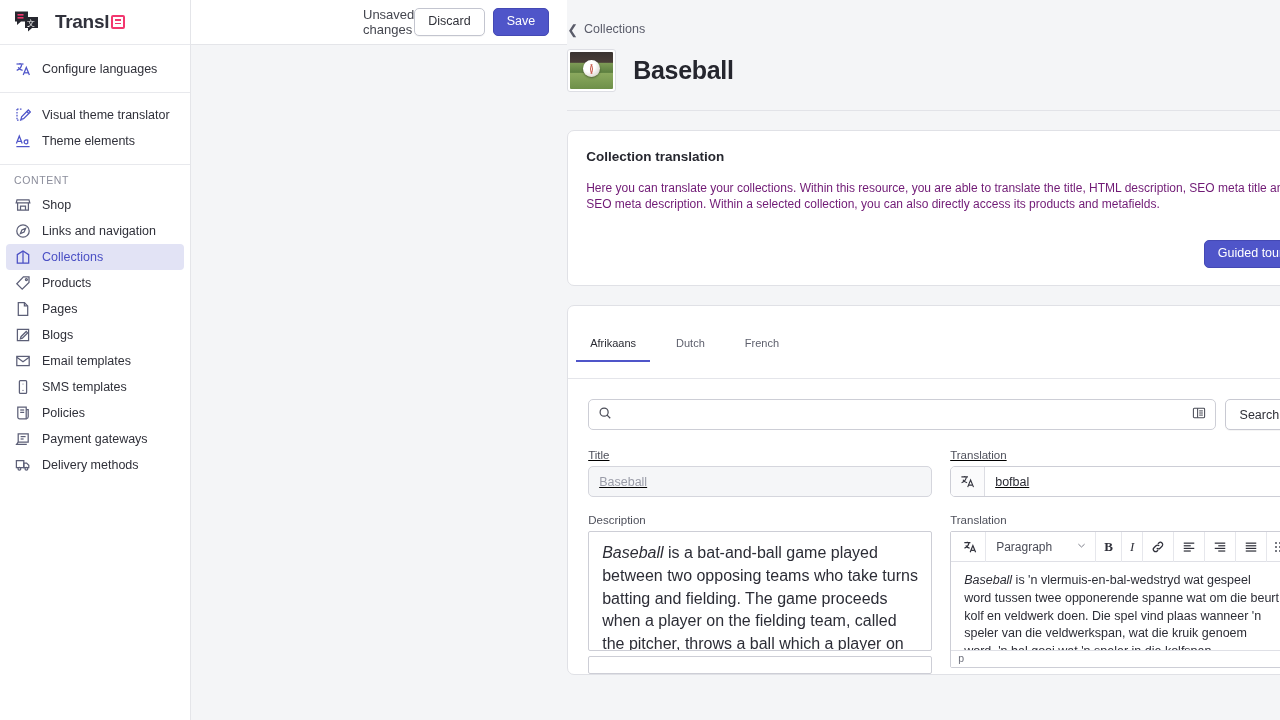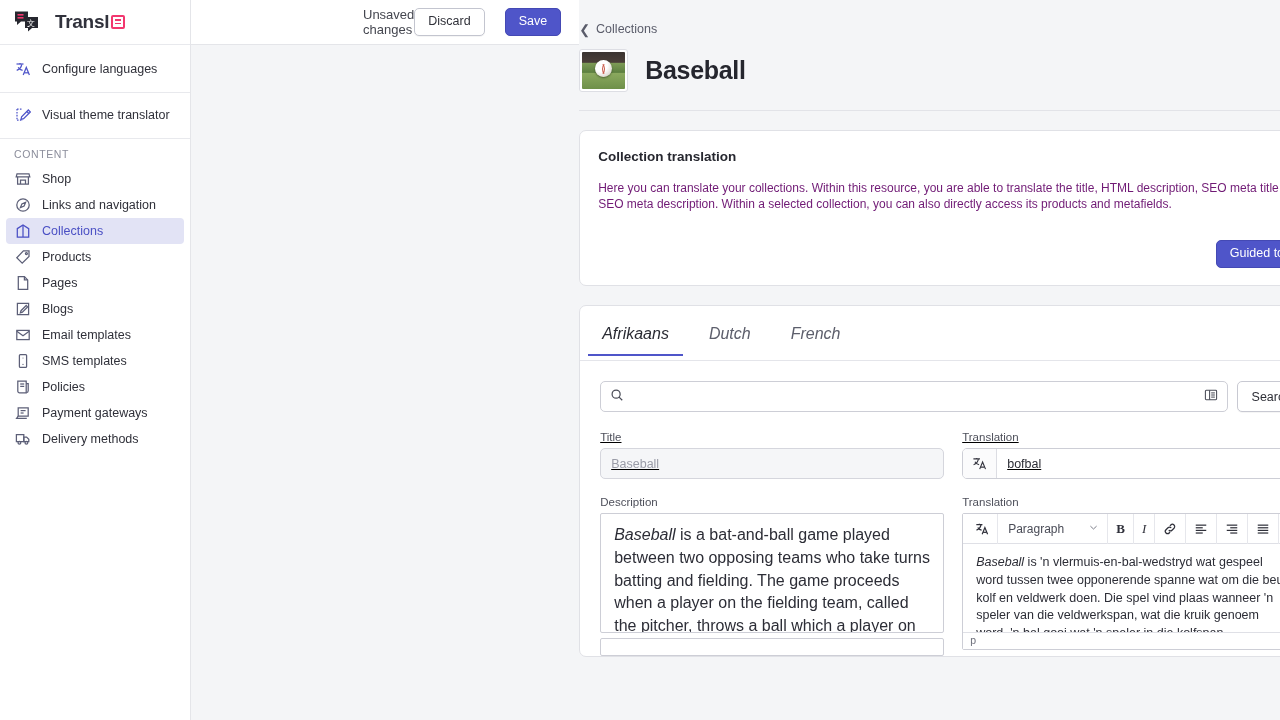--- a/index.html
+++ b/index.html
@@ -62,21 +62,21 @@
   }
 
   
   .main { flex: 1; height: 720px; display: flex; flex-direction: row; background: #f4f5f7; }
   .topbar {
     height: 45px; background: #fff; border-bottom: 1px solid #e4e5e9;
     display: flex; align-items: center; padding: 0 18px 0 172px;
     flex: 0 0 45px;
   }
   .unsaved { font-size: 13px; color: #44464f; }
-  .topbar-actions { margin-left: auto; display: flex; gap: 20px; }
+  .topbar-actions { margin-left: auto; display: flex; gap: 8px; }
   .btn {
     font-family: "Liberation Sans", sans-serif;
     font-size: 12.5px; border-radius: 5px; cursor: pointer;
     padding: 6px 13px; line-height: 1.1;
   }
   .btn-default {
     background: #fff; border: 1px solid #c3c5cf; color: #303139;
     box-shadow: 0 1px 0 rgba(0,0,0,0.04);
   }
   .btn-primary {
@@ -134,24 +134,23 @@
   .card-body { padding: 16px 18px 18px 18px; }
   .card-desc { font-size: 12px; color: #701a75; line-height: 1.35; }
   .card-actions { display: flex; justify-content: flex-end; padding: 10px 17px 17px 17px; }
 
   
   .tabs {
     display: flex; gap: 0; padding: 0 2px;
     border-bottom: 1px solid #e4e5ea;
   }
   .tab {
-    font-size: 16px; color: #5d5f6c; cursor: pointer;
+    font-size: 11px; color: #5d5f6c; cursor: pointer;
     padding: 15px 14px 11px 14px; border-bottom: 2px solid transparent;
-    margin: 4px 6px;
-    font-style: italic;
+    margin: 16px 6px;
   }
   .tab.active { color: #2a2b33; border-bottom-color: #4f55c9; font-weight: normal; }
 
   .panel { padding: 20px 20px 0 20px; }
 
   
   .search-row { display: flex; gap: 9px; align-items: stretch; }
   .search-box {
     flex: 1; display: flex; align-items: center; gap: 8px;
     background: #fff; border: 1px solid #cdced6; border-radius: 5px;
@@ -281,20 +280,32 @@
           <span class="ic accent">
             <svg viewBox="0 0 16 16">
                 <path d="M2 2h5" stroke-dasharray="1.6 1.3"></path>
                 <path d="M2 2v11" stroke-dasharray="1.6 1.3"></path>
                 <path d="M2 13h6" stroke-dasharray="1.6 1.3"></path>
                 <path d="M13.3 3 6.6 9.7l-.6 2.6 2.6-.6L15.3 5z"></path>
                 <path d="M11.8 4.5 13.8 6.5"></path>
               </svg>
           </span>
           <span>Visual theme translator</span>
+        </div>
+        <div class="nav-item">
+          <span class="ic accent">
+            <svg viewBox="0 0 16 16">
+                <path d="M1.4 10.5 4.3 3l2.9 7.5"></path>
+                <path d="M2.3 8.4h4"></path>
+                <path d="M12.7 6.6v3.9"></path>
+                <path d="M12.7 7.6a2 2 0 1 0 0 2.6"></path>
+                <path d="M1.4 13.6h13.2"></path>
+              </svg>
+          </span>
+          <span>Theme elements</span>
         </div>
       </div>
 
       <div class="nav-sep"></div>
 
       <div class="nav-section-title">CONTENT</div>
 
       <div class="nav-group">
         <div class="nav-item">
           <span class="ic">

